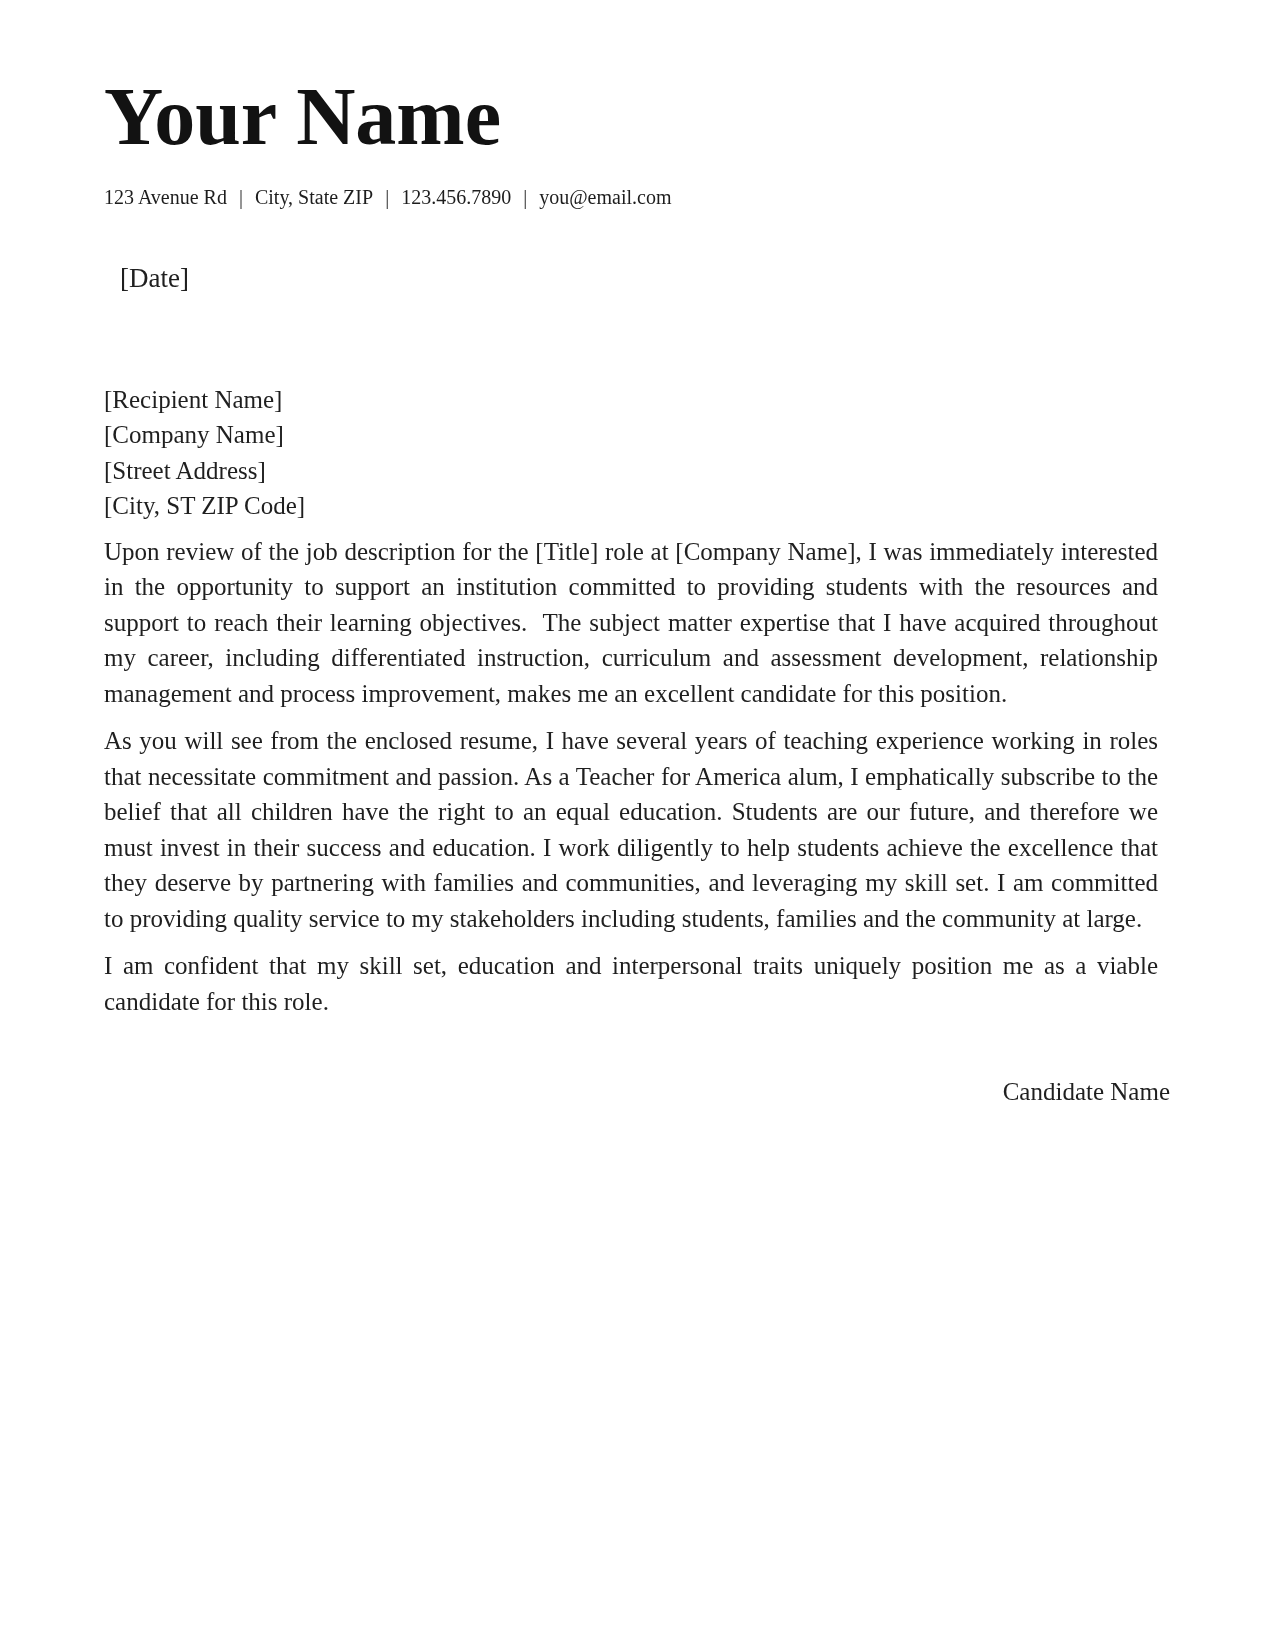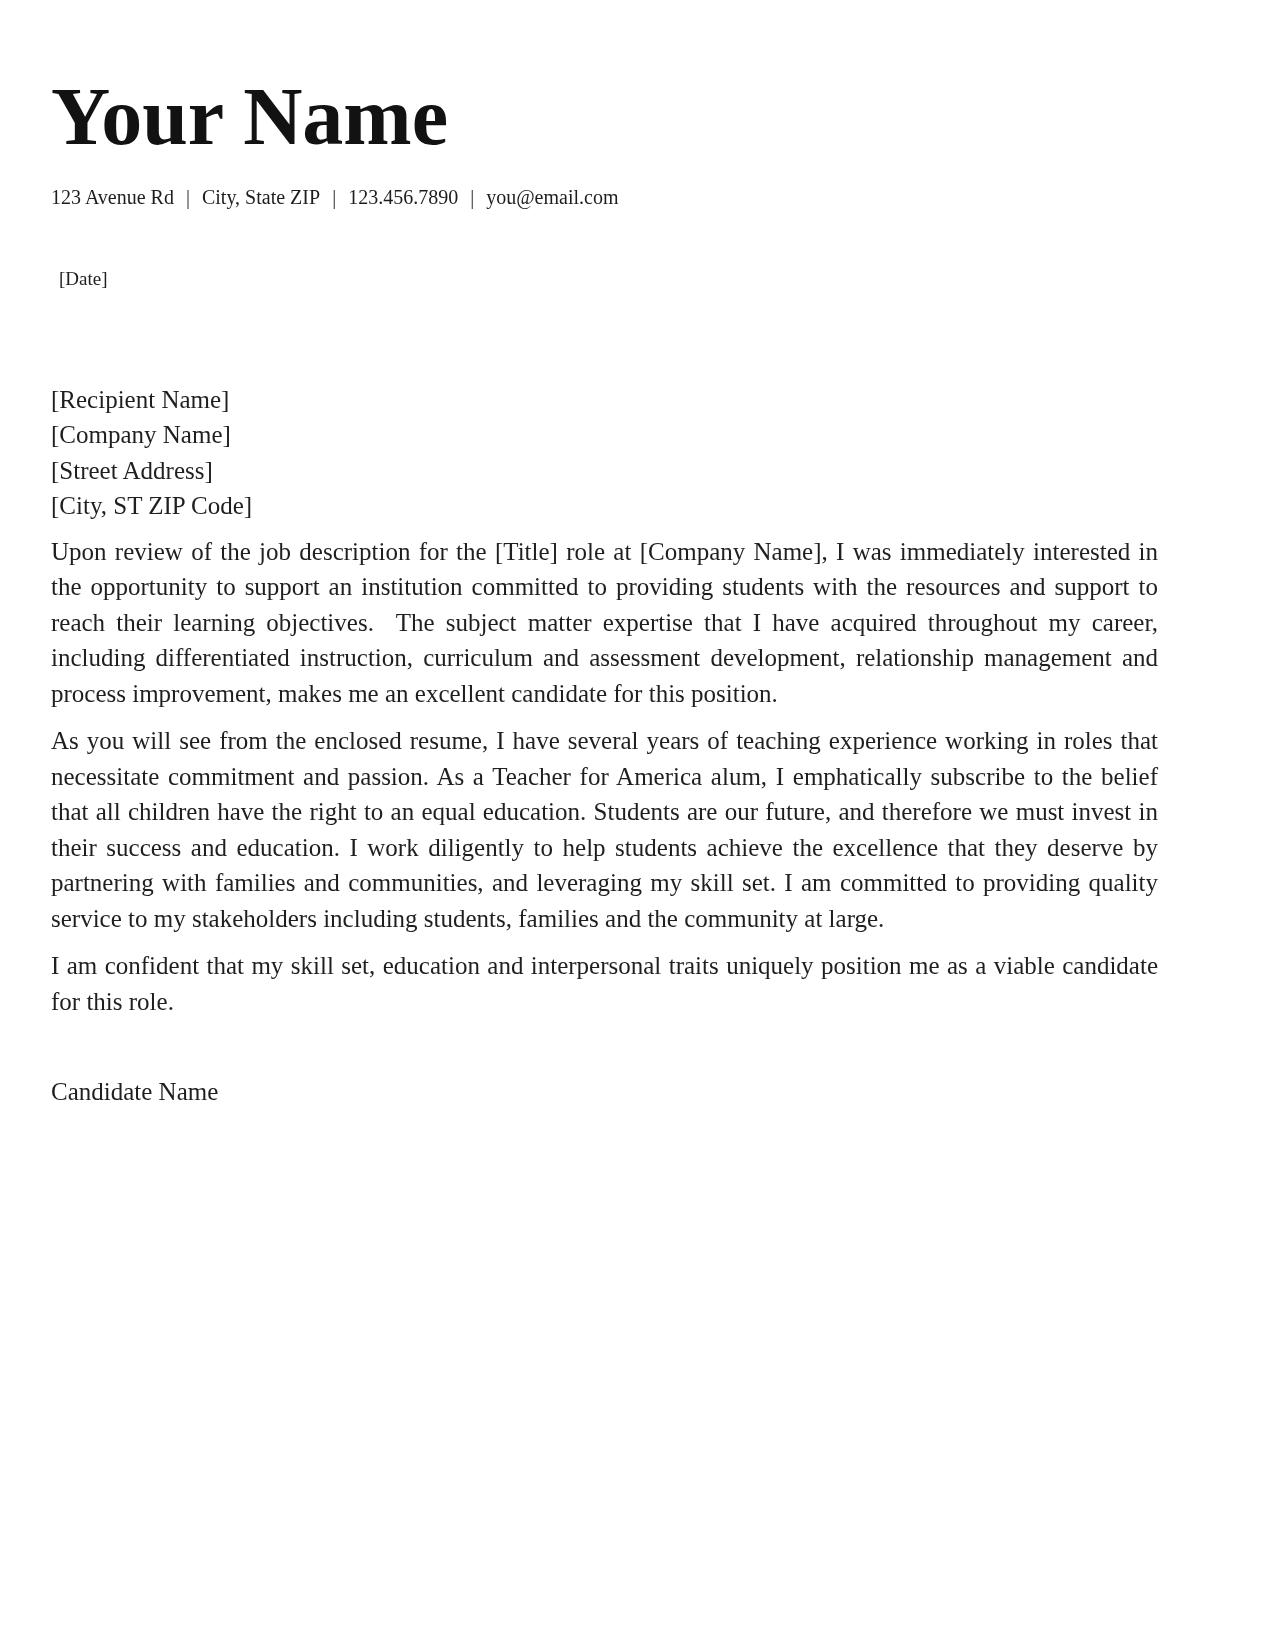--- a/index.html
+++ b/index.html
@@ -6,21 +6,21 @@
     margin: 0;
     padding: 0;
     background: #ffffff;
   }
   .page {
     position: relative;
     width: 1275px;
     height: 1650px;
     box-sizing: border-box;
     background: #ffffff;
-    padding: 70px 105px 0 51px;
+    padding: 70px 105px 0 104px;
     overflow: hidden;
     font-family: "Liberation Serif", "DejaVu Serif", serif;
     color: #1f1f1f;
   }
   h1.candidate-heading {
     margin: 0;
     font-family: "Liberation Serif", "DejaVu Serif", serif;
     font-weight: 700;
     font-size: 82px;
     line-height: 1.15;
@@ -34,22 +34,22 @@
     color: #1d1d1d;
     white-space: nowrap;
   }
   .contact .sep {
     display: inline-block;
     padding: 0 12px;
     color: #2e2e2e;
     font-weight: 400;
   }
   .date {
-    margin: 51px 0 0 8px;
-    font-size: 19px;
+    margin: 51px 0 0 16px;
+    font-size: 27px;
     line-height: 35.5px;
   }
   .recipient {
     margin-top: 85px;
     font-size: 25px;
     line-height: 35.5px;
   }
   .salutation {
     margin: 50px 0 0 0;
     font-size: 25px;
@@ -67,20 +67,21 @@
   }
   .closing {
     margin: 12px 0 0 0;
     font-size: 25px;
     line-height: 35.5px;
   }
   .signature {
     margin: 55px 0 0 0;
     font-size: 25px;
     line-height: 35.5px;
+    text-align: right;
   }
 </style>
 </head>
 <body>
 
 <div class="page">
 
   <h1 class="candidate-heading">Your Name</h1>
 
   <div class="contact">

